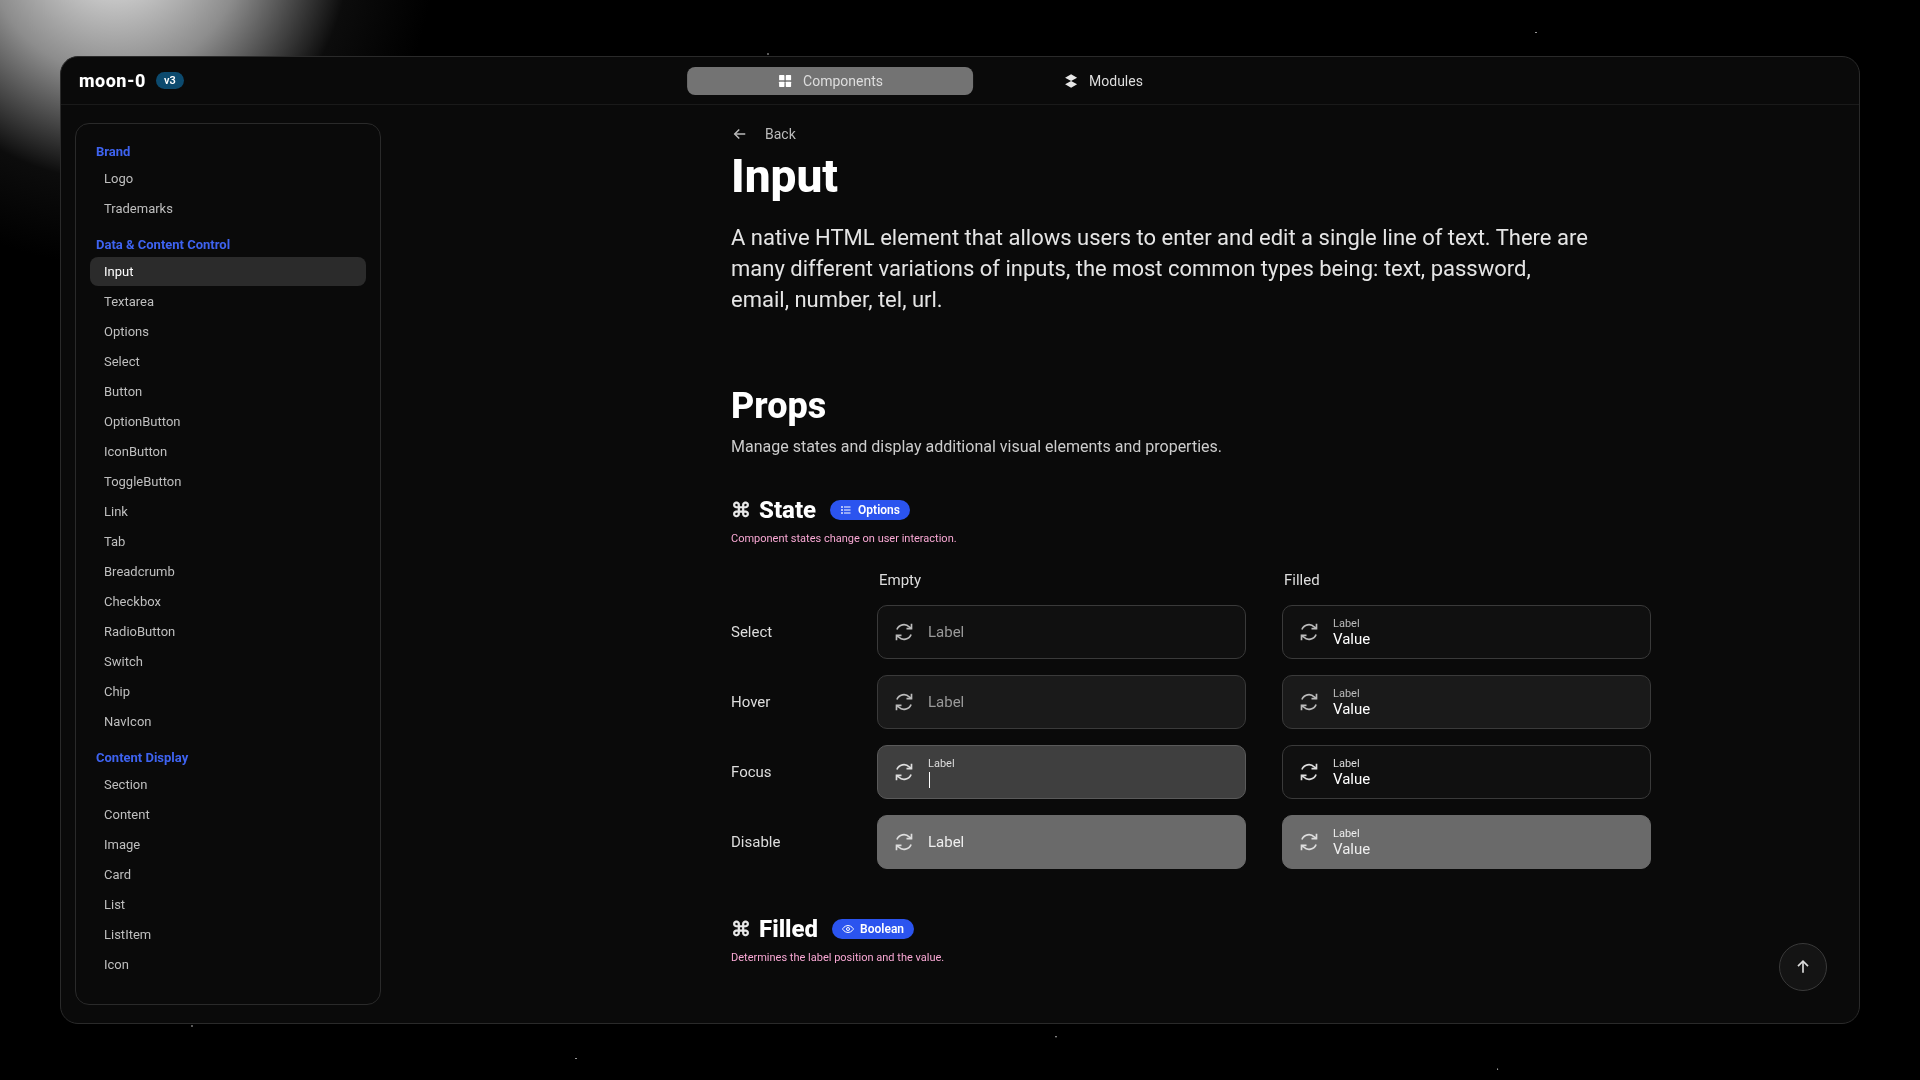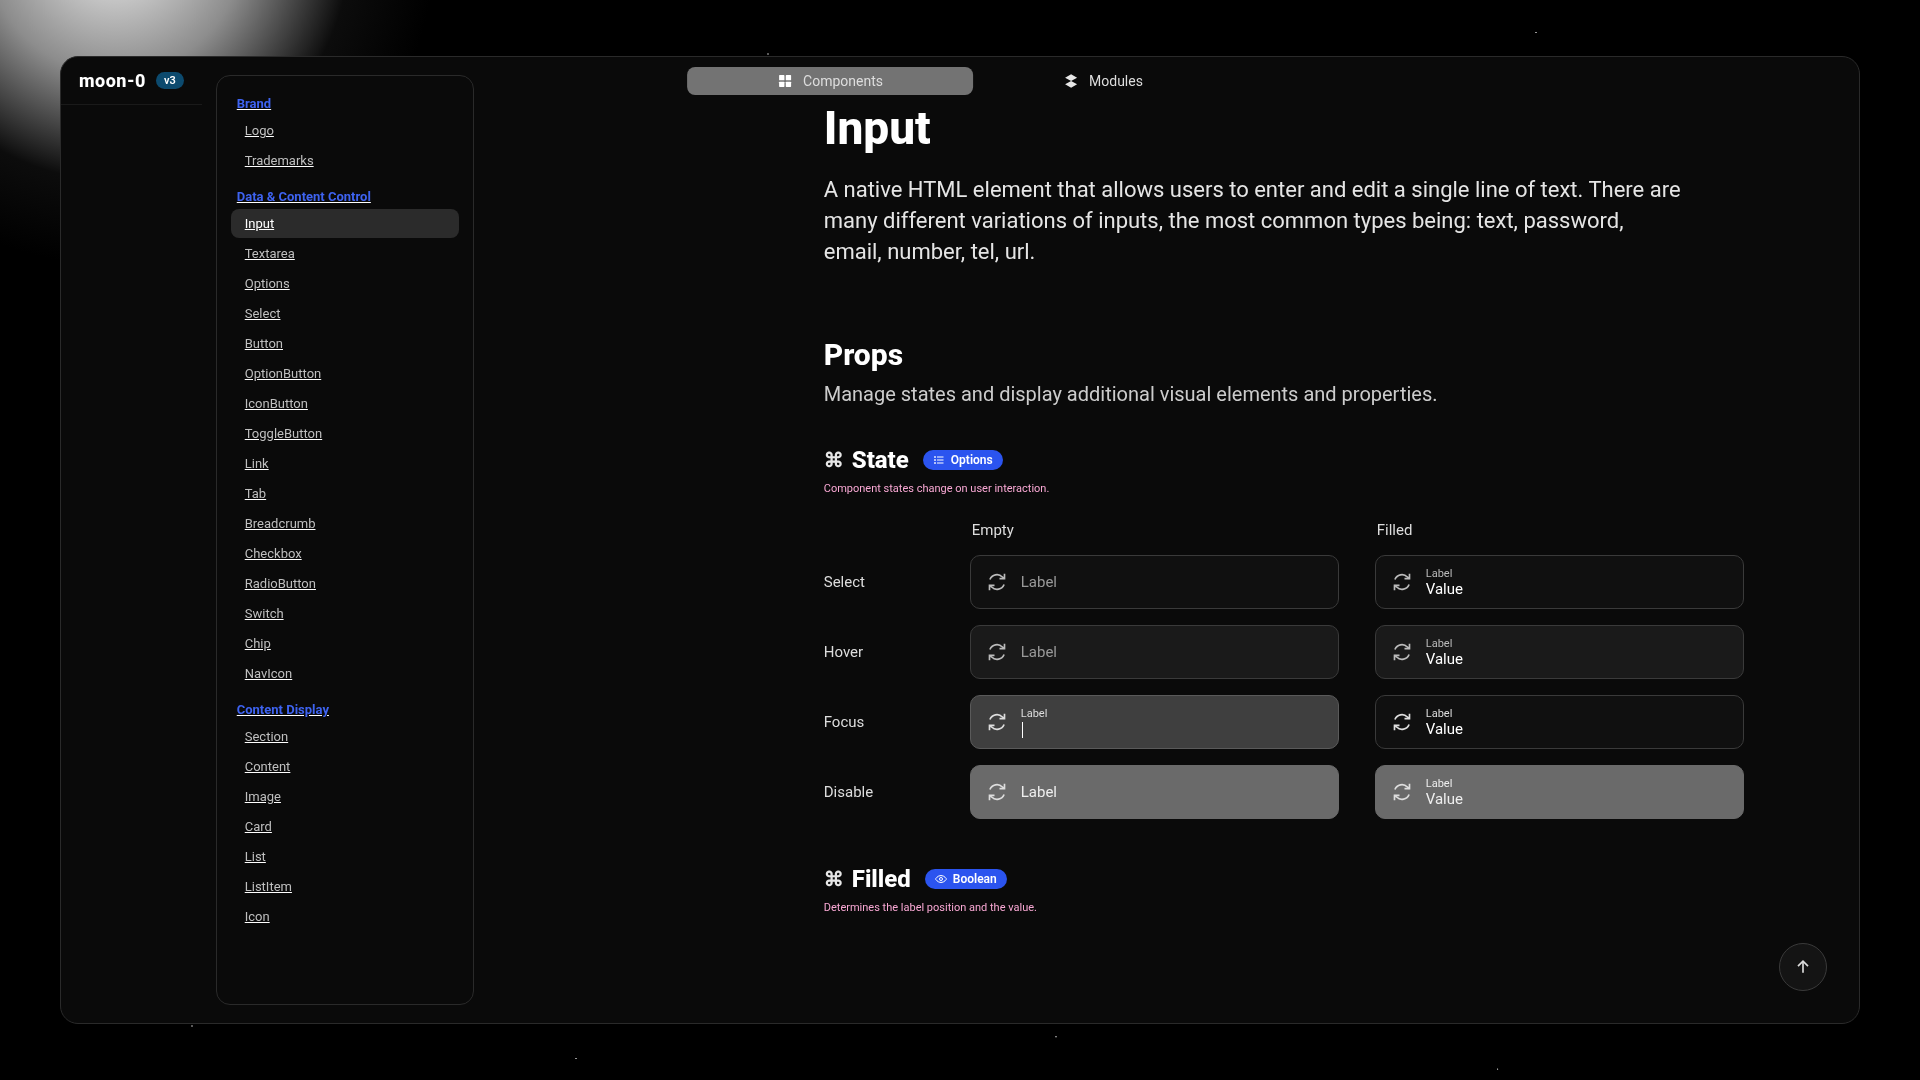--- a/index.html
+++ b/index.html
@@ -38,21 +38,21 @@
   position: absolute;
   top: 56px;
   left: 60px;
   right: 60px;
   bottom: 56px;
   background: #0a0a0a;
   border: 1px solid #2a2a2a;
   border-radius: 18px;
   overflow: hidden;
   display: flex;
-  flex-direction: row;
+  flex-direction: column;
 }
 .topbar {
   height: 48px;
   display: flex;
   align-items: center;
   padding: 0 18px;
   border-bottom: 1px solid #1a1a1a;
 }
 .brand-mark {
   display: flex;
@@ -86,27 +86,26 @@
   gap: 10px;
   padding: 6px 90px;
   border-radius: 8px;
   font-size: 14px;
   color: #ddd;
 }
 .tab.active { background: #737373; }
 .tab .ticon { width: 16px; height: 16px; display:inline-flex; align-items:center; justify-content:center; }
 .main-area { flex:1; display:flex; overflow:hidden; }
 .sidebar {
-  width: 258px;
+  width: 306px;
   margin: 18px 0 18px 14px;
   border: 1px solid #2a2a2a;
   border-radius: 14px;
   padding: 14px 8px;
   overflow-y: auto;
-  text-decoration: underline;
 }
 .sb-section { margin-bottom: 8px; }
 .sb-header {
   color: #3e63f0;
   font-size: 13px;
   font-weight: 700;
   padding: 6px 12px 4px;
 }
 .sb-item {
   display:block;
@@ -123,22 +122,22 @@
   overflow-y:auto;
   padding: 20px 60px 40px 350px;
 }
 .content-inner { max-width: 920px; }
 .back-link {
   display:flex; align-items:center; gap:16px;
   color:#bbb; font-size:14px; margin-bottom: 6px; cursor:pointer;
 }
 .page-title { font-size: 46px; font-weight: 800; margin-bottom: 20px; }
 .page-desc { font-size: 22px; line-height: 1.4; color: #e5e5e5; max-width: 860px; margin-bottom: 70px; }
-.h2 { font-size: 30px; font-weight: 800; margin-bottom: 10px; }
-.subdesc { font-size: 20px; color: #ccc; margin-bottom: 40px; }
+.h2 { font-size: 36px; font-weight: 800; margin-bottom: 10px; }
+.subdesc { font-size: 16px; color: #ccc; margin-bottom: 40px; }
 .proprow { display:flex; align-items:center; gap:14px; margin-bottom: 8px; }
 .pname { font-size: 24px; font-weight: 800; display:flex; align-items:center; gap:8px; }
 .badge {
   display:inline-flex; align-items:center; gap:6px;
   background:#2b54ef; color:#fff; font-size:12px; font-weight:600;
   padding: 3px 10px; border-radius: 999px;
 }
 .badge svg { width:12px; height:12px; }
 .pdesc { font-size: 11px; color:#f9a8d4; margin-bottom: 26px; }
 .state-grid { display:grid; grid-template-columns: 110px 1fr 1fr; gap: 16px 36px; align-items:center; }

